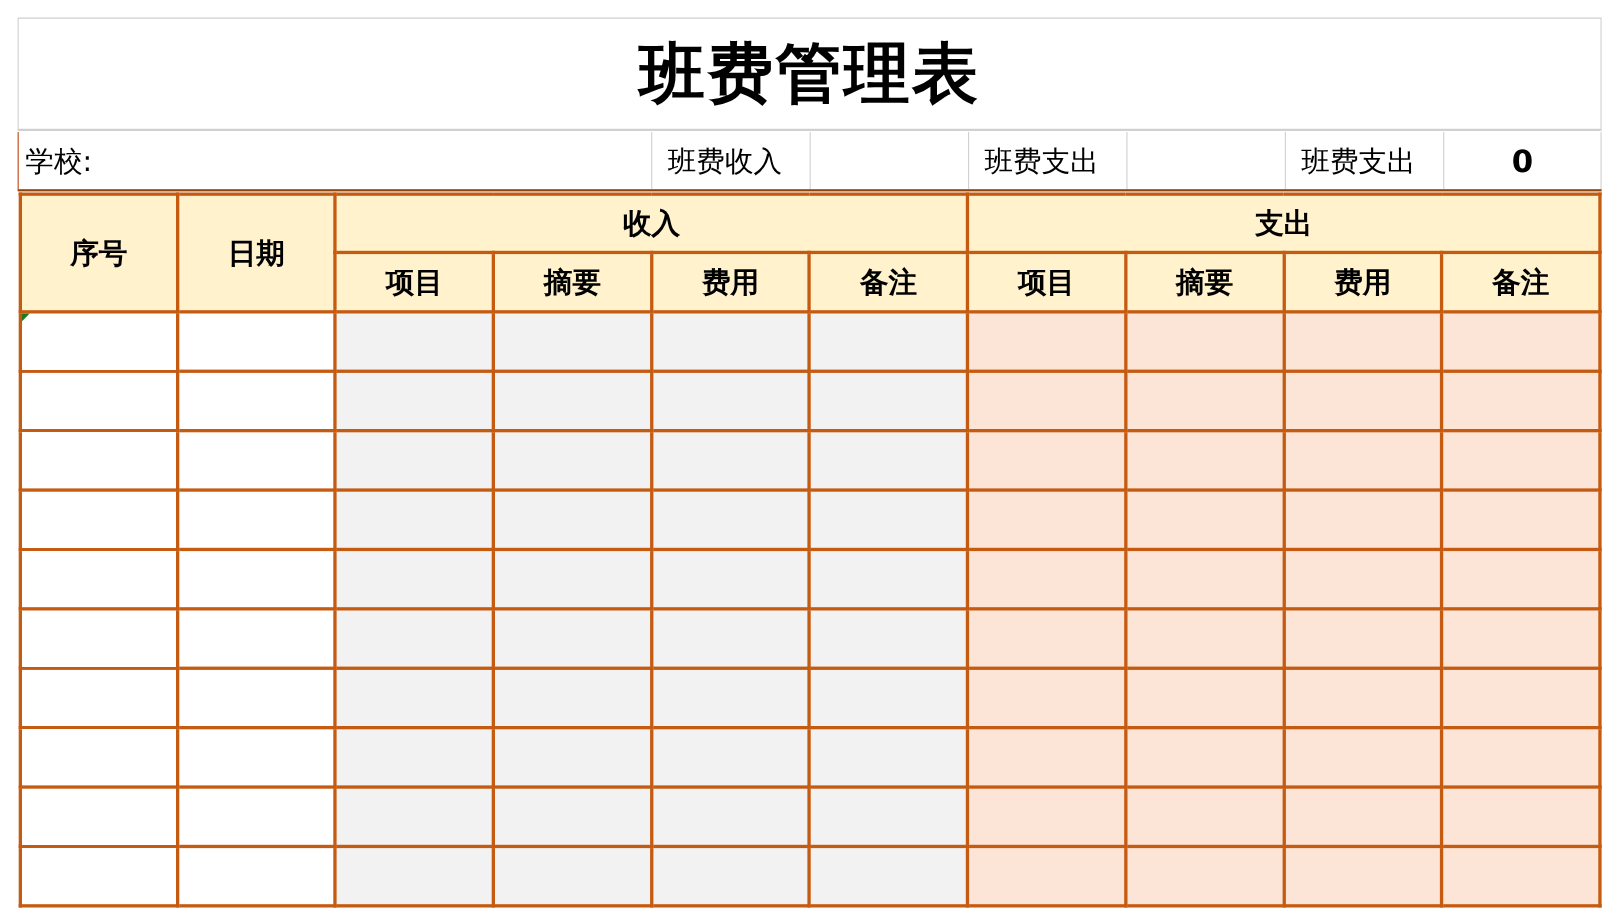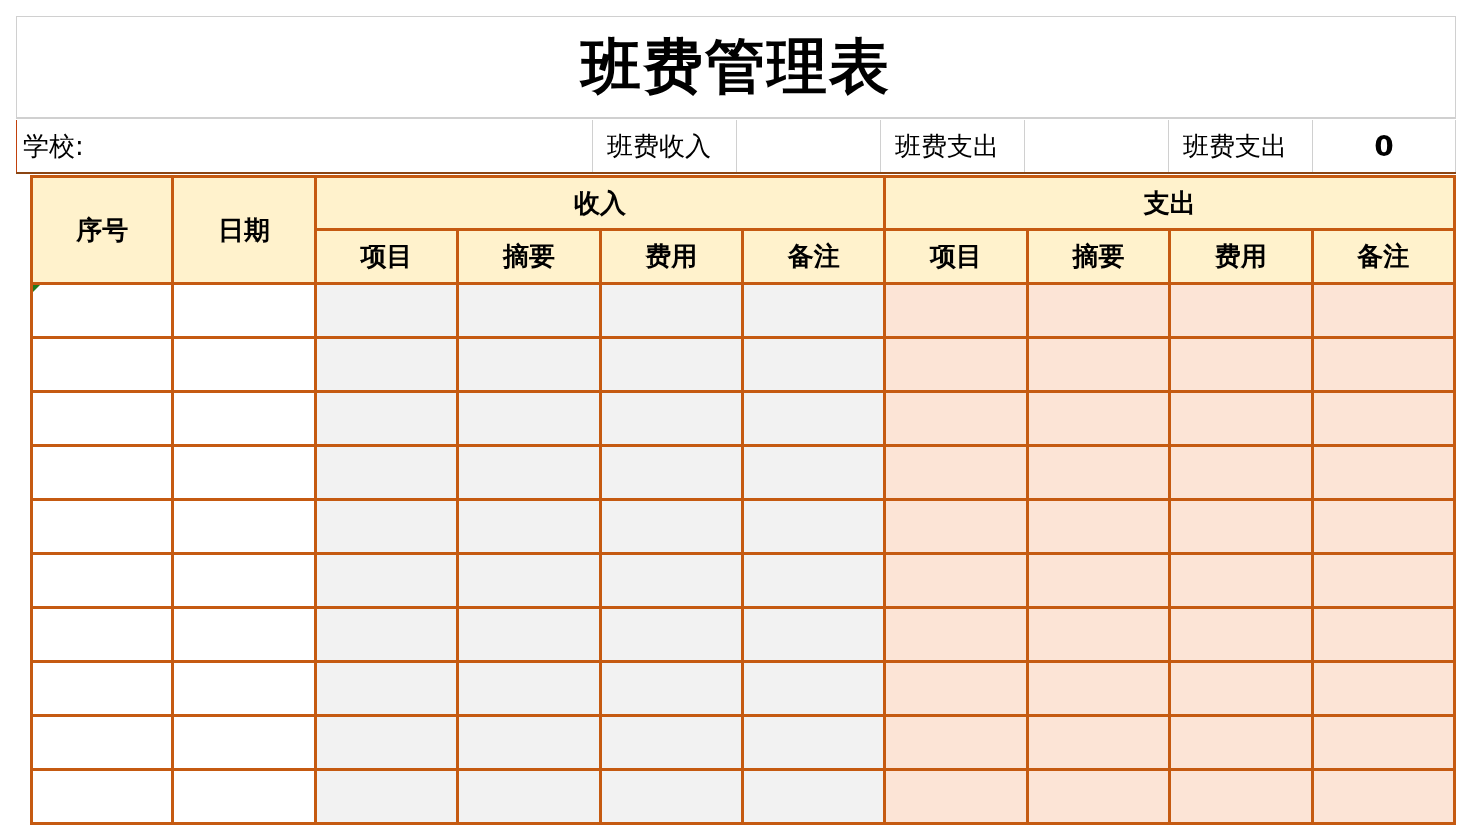--- a/index.html
+++ b/index.html
@@ -8,21 +8,21 @@
   .sheet { position: absolute; left: 16px; top: 16px; width: 1440px; }
   .title-row { height: 103px; border: 1px solid #d0d0d0; border-bottom: 2px solid #d0d0d0;
                display: flex; align-items: center; justify-content: center; box-sizing: border-box; text-align: right; }
   .title { font-size: 60px; font-weight: bold; letter-spacing: 2px; }
   .info-row { position: absolute; top: 104px; left: 0; width: 1440px; height: 52px;
               border-left: 1px solid #c2410c; border-right: 1px solid #d0d0d0; box-sizing: border-box; }
   .info-cell { position: absolute; top: 0; height: 52px; display: flex; align-items: center;
                font-size: 26px; box-sizing: border-box; }
   .info-cell.bordered { border-left: 1px solid #d0d0d0; }
   .info-value { justify-content: center; font-weight: bold; font-size: 28px; }
-  table.grid { position: absolute; left: 14px; top: 159px; border-collapse: collapse; table-layout: fixed; }
+  table.grid { position: absolute; left: 1px; top: 159px; border-collapse: collapse; table-layout: fixed; }
   .grid-outer { position: absolute; left: 0; top: 156px; width: 1440px; height: 2px; background: #8b4513; }
   table.grid td, table.grid th { border: 3px solid #c55a11; padding: 0; box-sizing: border-box; }
   table.grid th { background: #fff2cc; font-size: 26px; font-weight: bold; text-align: center; }
   table.grid tr.h1 th { height: 53px; }
   table.grid tr.h2 th { height: 54px; }
   table.grid td { height: 54px; }
   td.plain { background: #ffffff; }
   td.income { background: #f2f2f2; }
   td.expense { background: #fce4d6; }
   .corner-mark { position: absolute; left: 0; top: 0; width: 0; height: 0;

